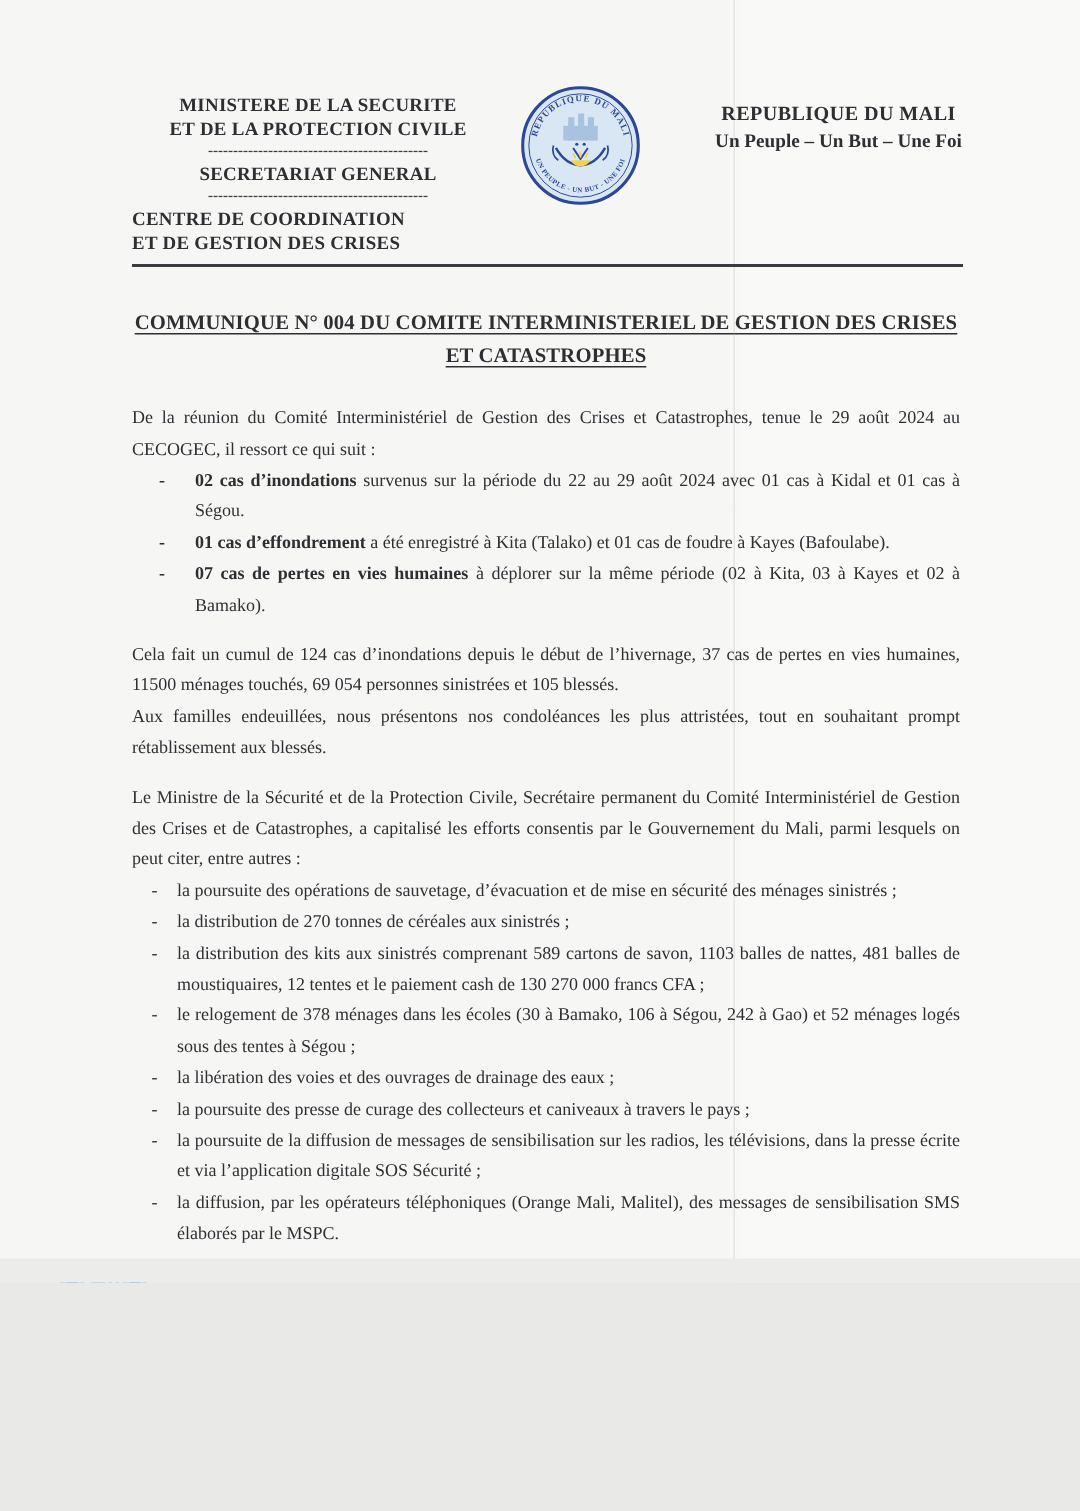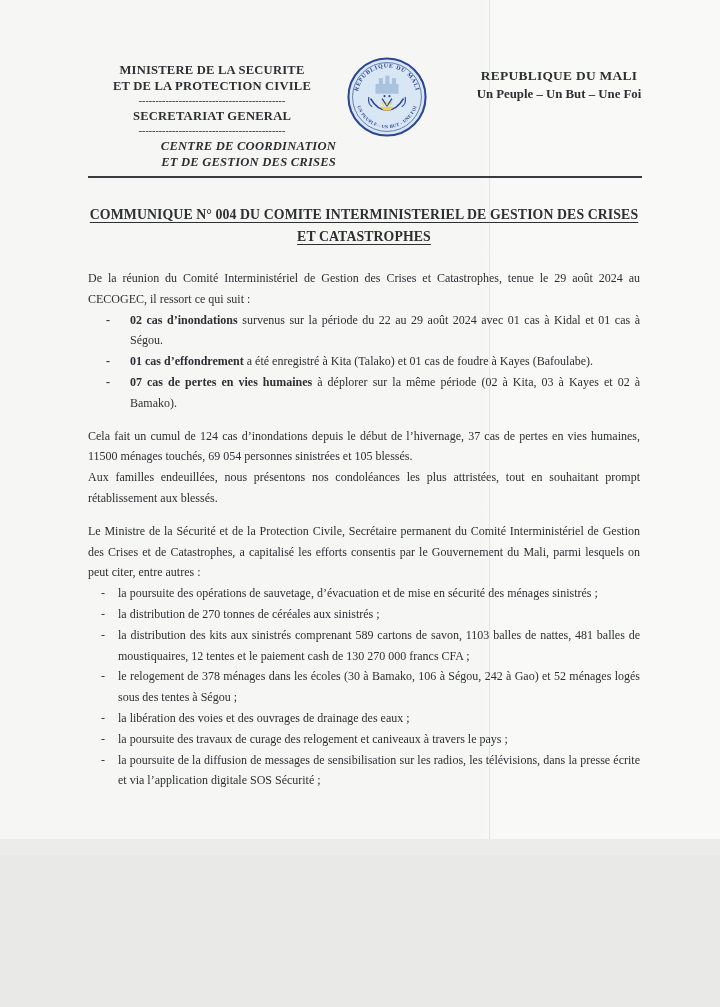--- a/index.html
+++ b/index.html
@@ -16,21 +16,21 @@
     background:#ececea;
   }
   .fold-v{ position:absolute; left:489px; top:0; width:1px; height:100%; background:rgba(180,180,178,.28); }
   .fold-h{ position:absolute; left:0; top:974px; width:100%; height:1px; background:rgba(180,180,178,.25); }
 
   
   .header{ position:relative; padding:62px 36px 0 88px; display:flex; justify-content:space-between; }
   .hdr-left{ width:248px; font-weight:bold; font-size:12.6px; line-height:16px; letter-spacing:.2px; }
   .hdr-left .blk-center{ text-align:center; }
   .hdr-sep{ font-size:10px; line-height:9px; letter-spacing:0; color:#3c3d41; overflow:hidden; white-space:nowrap; text-align:center; margin:2px 0 3px 0; }
-  .hdr-left .blk-left{ text-align:right; margin-top:2px;font-style:italic; }
+  .hdr-left .blk-left{ text-align:left; margin-top:2px; }
   .seal-wrap{ width:84px; margin-top:-6px; margin-left:6px; }
   .hdr-right{ width:250px; text-align:center; font-weight:bold; margin-top:6px; }
   .hdr-right .r1{ font-size:13.4px; letter-spacing:.3px; }
   .hdr-right .r2{ font-size:12.8px; margin-top:3px; }
   .hdr-rule{ position:absolute; left:88px; top:176px; width:554px; height:2px; background:#3a3b3f; }
 
   
   .title-block{ margin-top:34px; padding:0 80px 5px 88px; text-align:center; }
   .title-main{ font-weight:bold; font-size:13.8px; line-height:22px; text-decoration:underline; text-underline-offset:3px; letter-spacing:.1px;}
   .title-sub{ margin-top:11px; font-weight:bold; font-size:13.6px; text-decoration:underline; text-underline-offset:3px; }
@@ -128,22 +128,23 @@
 
     <div class="gap-m"></div>
     <p class="body-par">Le Ministre de la Sécurité et de la Protection Civile, Secrétaire permanent du Comité Interministériel de Gestion des Crises et de Catastrophes, a capitalisé les efforts consentis par le Gouvernement du Mali, parmi lesquels on peut citer, entre autres :</p>
 
     <ul class="blist blist-2">
       <li>la poursuite des opérations de sauvetage, d’évacuation et de mise en sécurité des ménages sinistrés ;</li>
       <li>la distribution de 270 tonnes de céréales aux sinistrés ;</li>
       <li>la distribution des kits aux sinistrés comprenant 589 cartons de savon, 1103 balles de nattes, 481 balles de moustiquaires, 12 tentes et le paiement cash de 130 270 000 francs CFA ;</li>
       <li>le relogement de 378 ménages dans les écoles (30 à Bamako, 106 à Ségou, 242 à Gao) et 52 ménages logés sous des tentes à Ségou ;</li>
       <li>la libération des voies et des ouvrages de drainage des eaux ;</li>
-      <li>la poursuite des travaux de curage des relogement et caniveaux à travers le pays ;</li>
+      <li>la poursuite des presse de curage des collecteurs et caniveaux à travers le pays ;</li>
       <li>la poursuite de la diffusion de messages de sensibilisation sur les radios, les télévisions, dans la presse écrite et via l’application digitale SOS Sécurité ;</li>
+      <li>la diffusion, par les opérateurs téléphoniques (Orange Mali, Malitel), des  messages de sensibilisation SMS élaborés par le MSPC.</li>
     </ul>
   </div>
 
   <div class="footer">
     <div class="qr">
       <svg id="qr-svg" width="58" height="58" viewBox="0 0 25 25">
           <rect x="9" y="0" width="1" height="1" fill="#4a93c8"></rect>
           <rect x="10" y="0" width="1" height="1" fill="#4a93c8"></rect>
           <rect x="14" y="0" width="1" height="1" fill="#4a93c8"></rect>
           <rect x="16" y="0" width="1" height="1" fill="#4a93c8"></rect>

